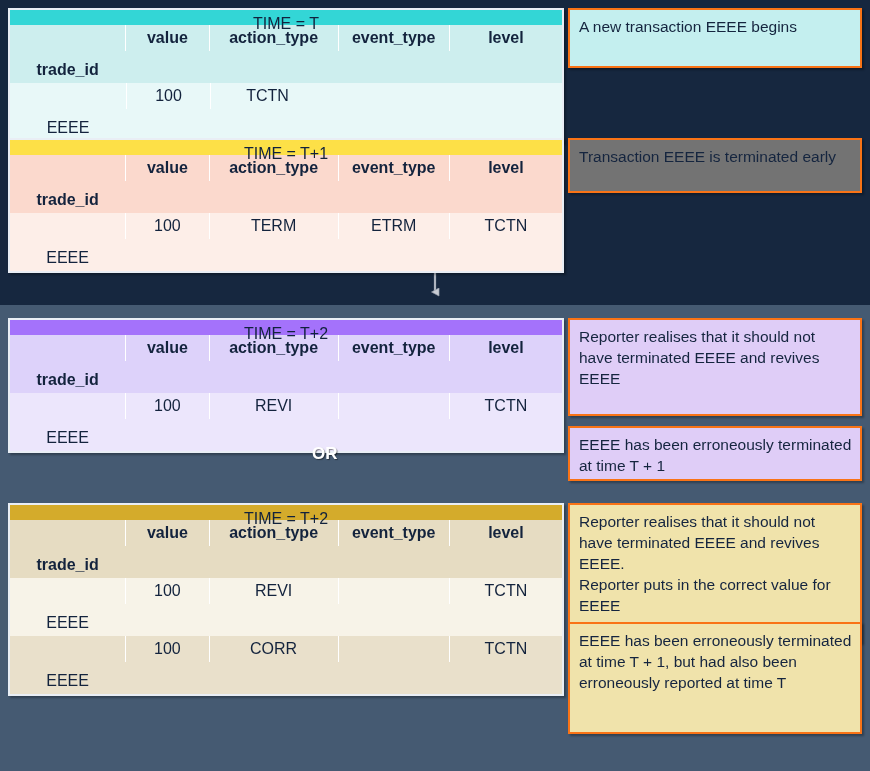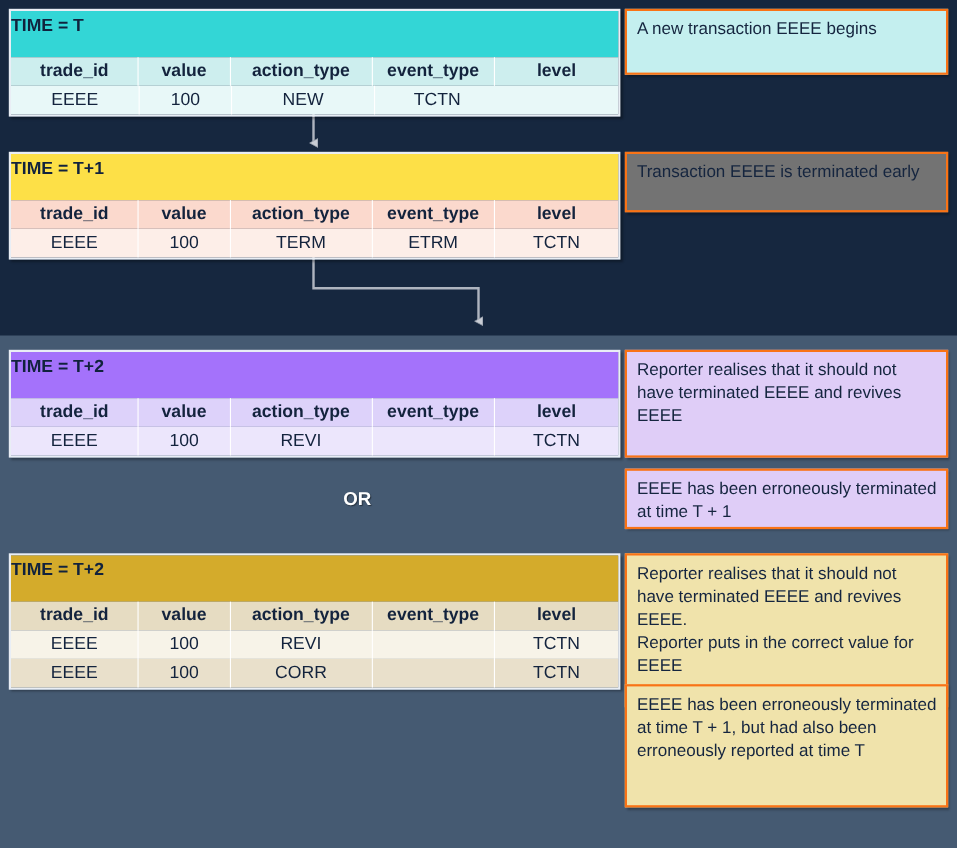--- a/index.html
+++ b/index.html
@@ -30,25 +30,25 @@
   }
 
   
   .tbl {
     position: absolute;
     border: 2px solid #e9eef5;
     box-sizing: border-box;
     box-shadow: 2px 2px 2px rgba(0,0,0,0.30);
   }
   .tbl-title {
-    text-align: left;
-    font-weight: bold;
+    text-align: center;
+    font-weight: normal;
     font-size: 16px;
     color: #11223d;
-    height: 42px;
+    height: 15px;
     line-height: 27px;
     box-sizing: border-box;
   }
   .trow {
     display: flex;
     width: 100%;
     box-sizing: border-box;
   }
   .tcell {
     box-sizing: border-box;
@@ -57,21 +57,21 @@
     height: 26px;
     line-height: 26px;
     color: #13233d;
     overflow: hidden;
     white-space: nowrap;
   }
   .hdr .tcell {
     font-weight: bold;
   }
   
-  .c0 { width: 116px; }
+  .c0 { width: 116px; margin-top: 32px; }
   .c1 { width: 84px; }
   .c2 { width: 130px; }
   .c3 { width: 112px; }
   .c4 { width: 114px; }
 
   
   .t-cyan .tbl-title { background: #33d6d6; }
   .t-cyan .hdr { background: #cdeeee; }
   .t-cyan .hdr .tcell + .tcell { border-left: 1px solid #ffffff; }
   .t-cyan .body { background: #e8f8f8; }
@@ -165,21 +165,20 @@
     <div class="trow hdr">
       <div class="tcell c0">trade_id</div>
       <div class="tcell c1">value</div>
       <div class="tcell c2">action_type</div>
       <div class="tcell c3">event_type</div>
       <div class="tcell c4">level</div>
     </div>
     <div class="trow body">
       <div class="tcell c0">EEEE</div>
       <div class="tcell c1">100</div>
-      <div class="tcell c2">NEW</div>
       <div class="tcell c4">TCTN</div>
     </div>
   </div>
 
   <div class="tbl t-orange" style="left:8px; top:138px; width:556px;">
     <div class="tbl-title">TIME = T+1</div>
     <div class="trow hdr">
       <div class="tcell c0">trade_id</div>
       <div class="tcell c1">value</div>
       <div class="tcell c2">action_type</div>

